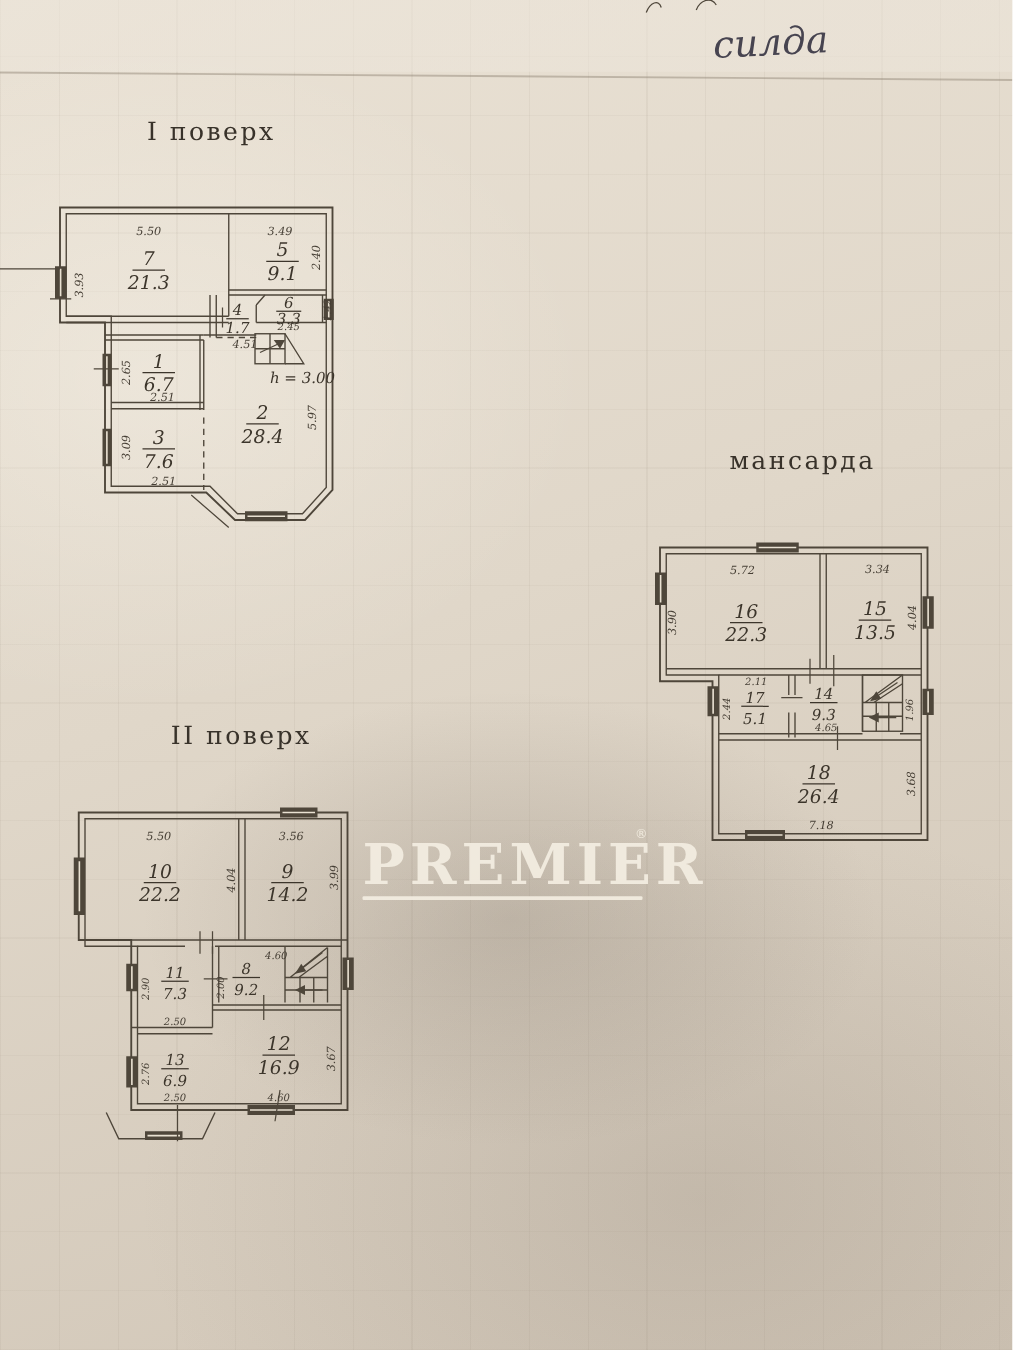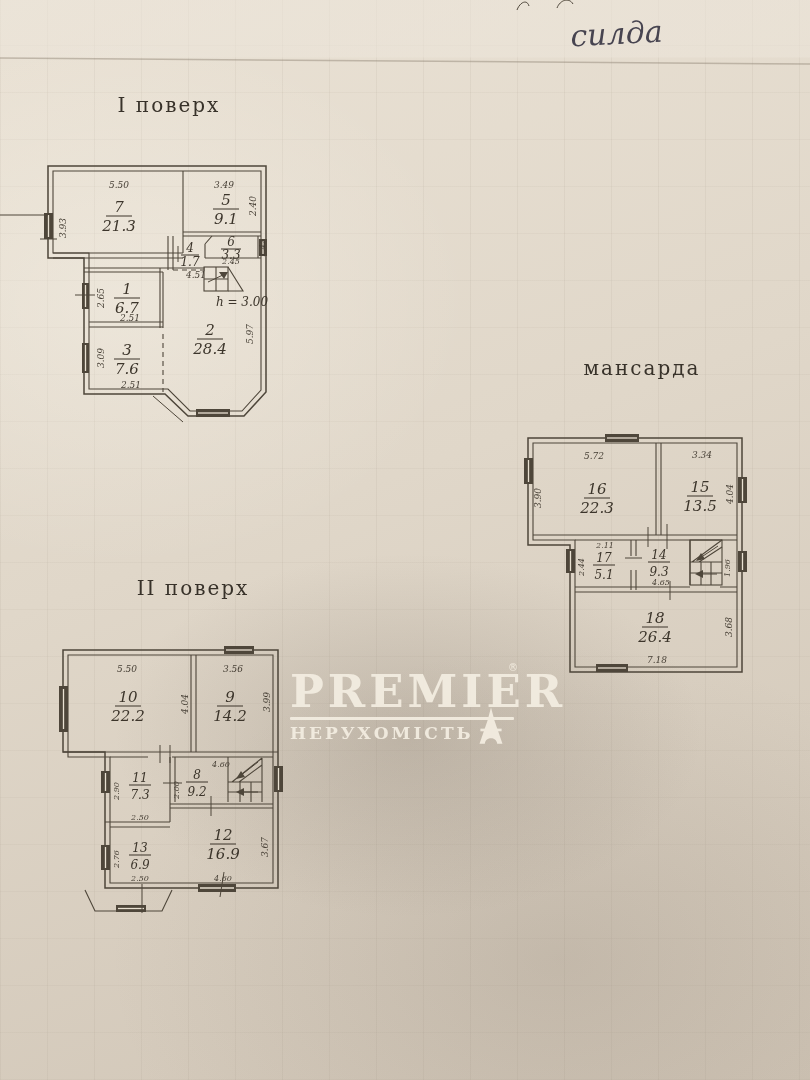--- a/index.html
+++ b/index.html
@@ -303,20 +303,13 @@
     </g>
   </g>
 </svg>
 
 <div id="watermark">
   <div class="wm-brand-row">
     <span class="wm-brand">PREMIER</span>
     <span class="wm-reg">®</span>
   </div>
   <div class="wm-divider"></div>
-  <div class="wm-sub-row">
-    <span class="wm-sub">НЕРУХОМІСТЬ</span>
-    <svg class="wm-tower" viewBox="0 0 34 44">
-      <path d="M17,1 L21,16 L30,42 L24,42 C23,34 11,34 10,42 L4,42 L13,16 Z" fill="currentColor"></path>
-      <rect x="5" y="25" width="24" height="3" fill="currentColor"></rect>
-    </svg>
-  </div>
 </div>
 
 </body></html>

